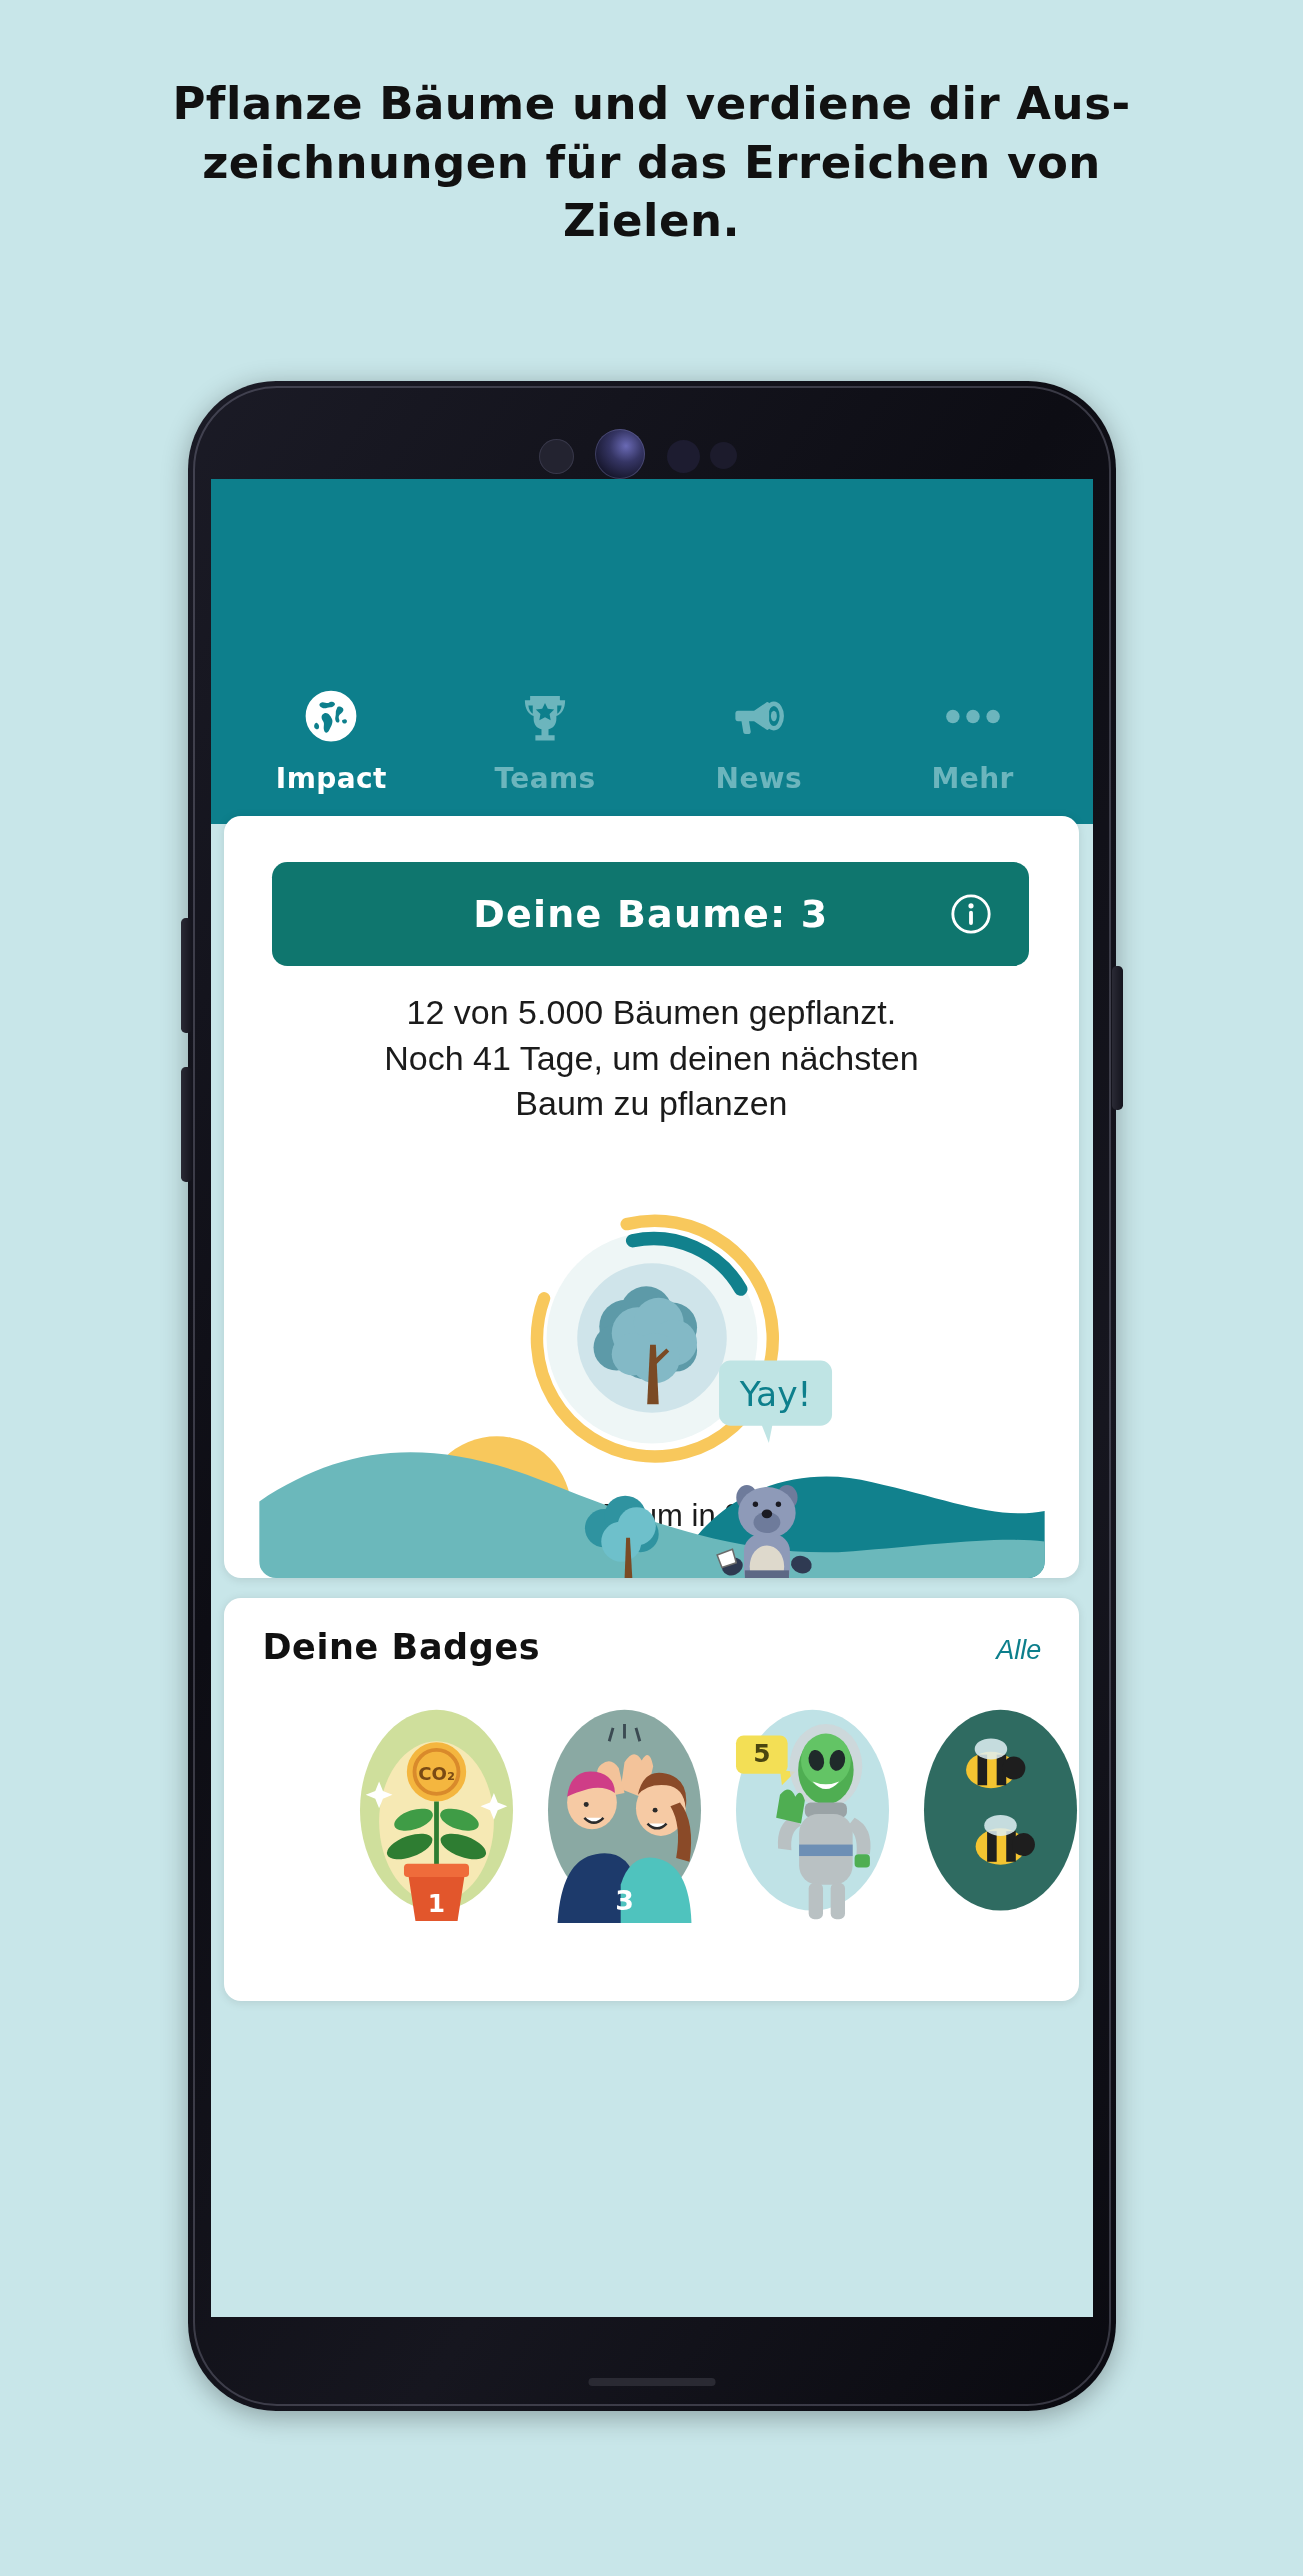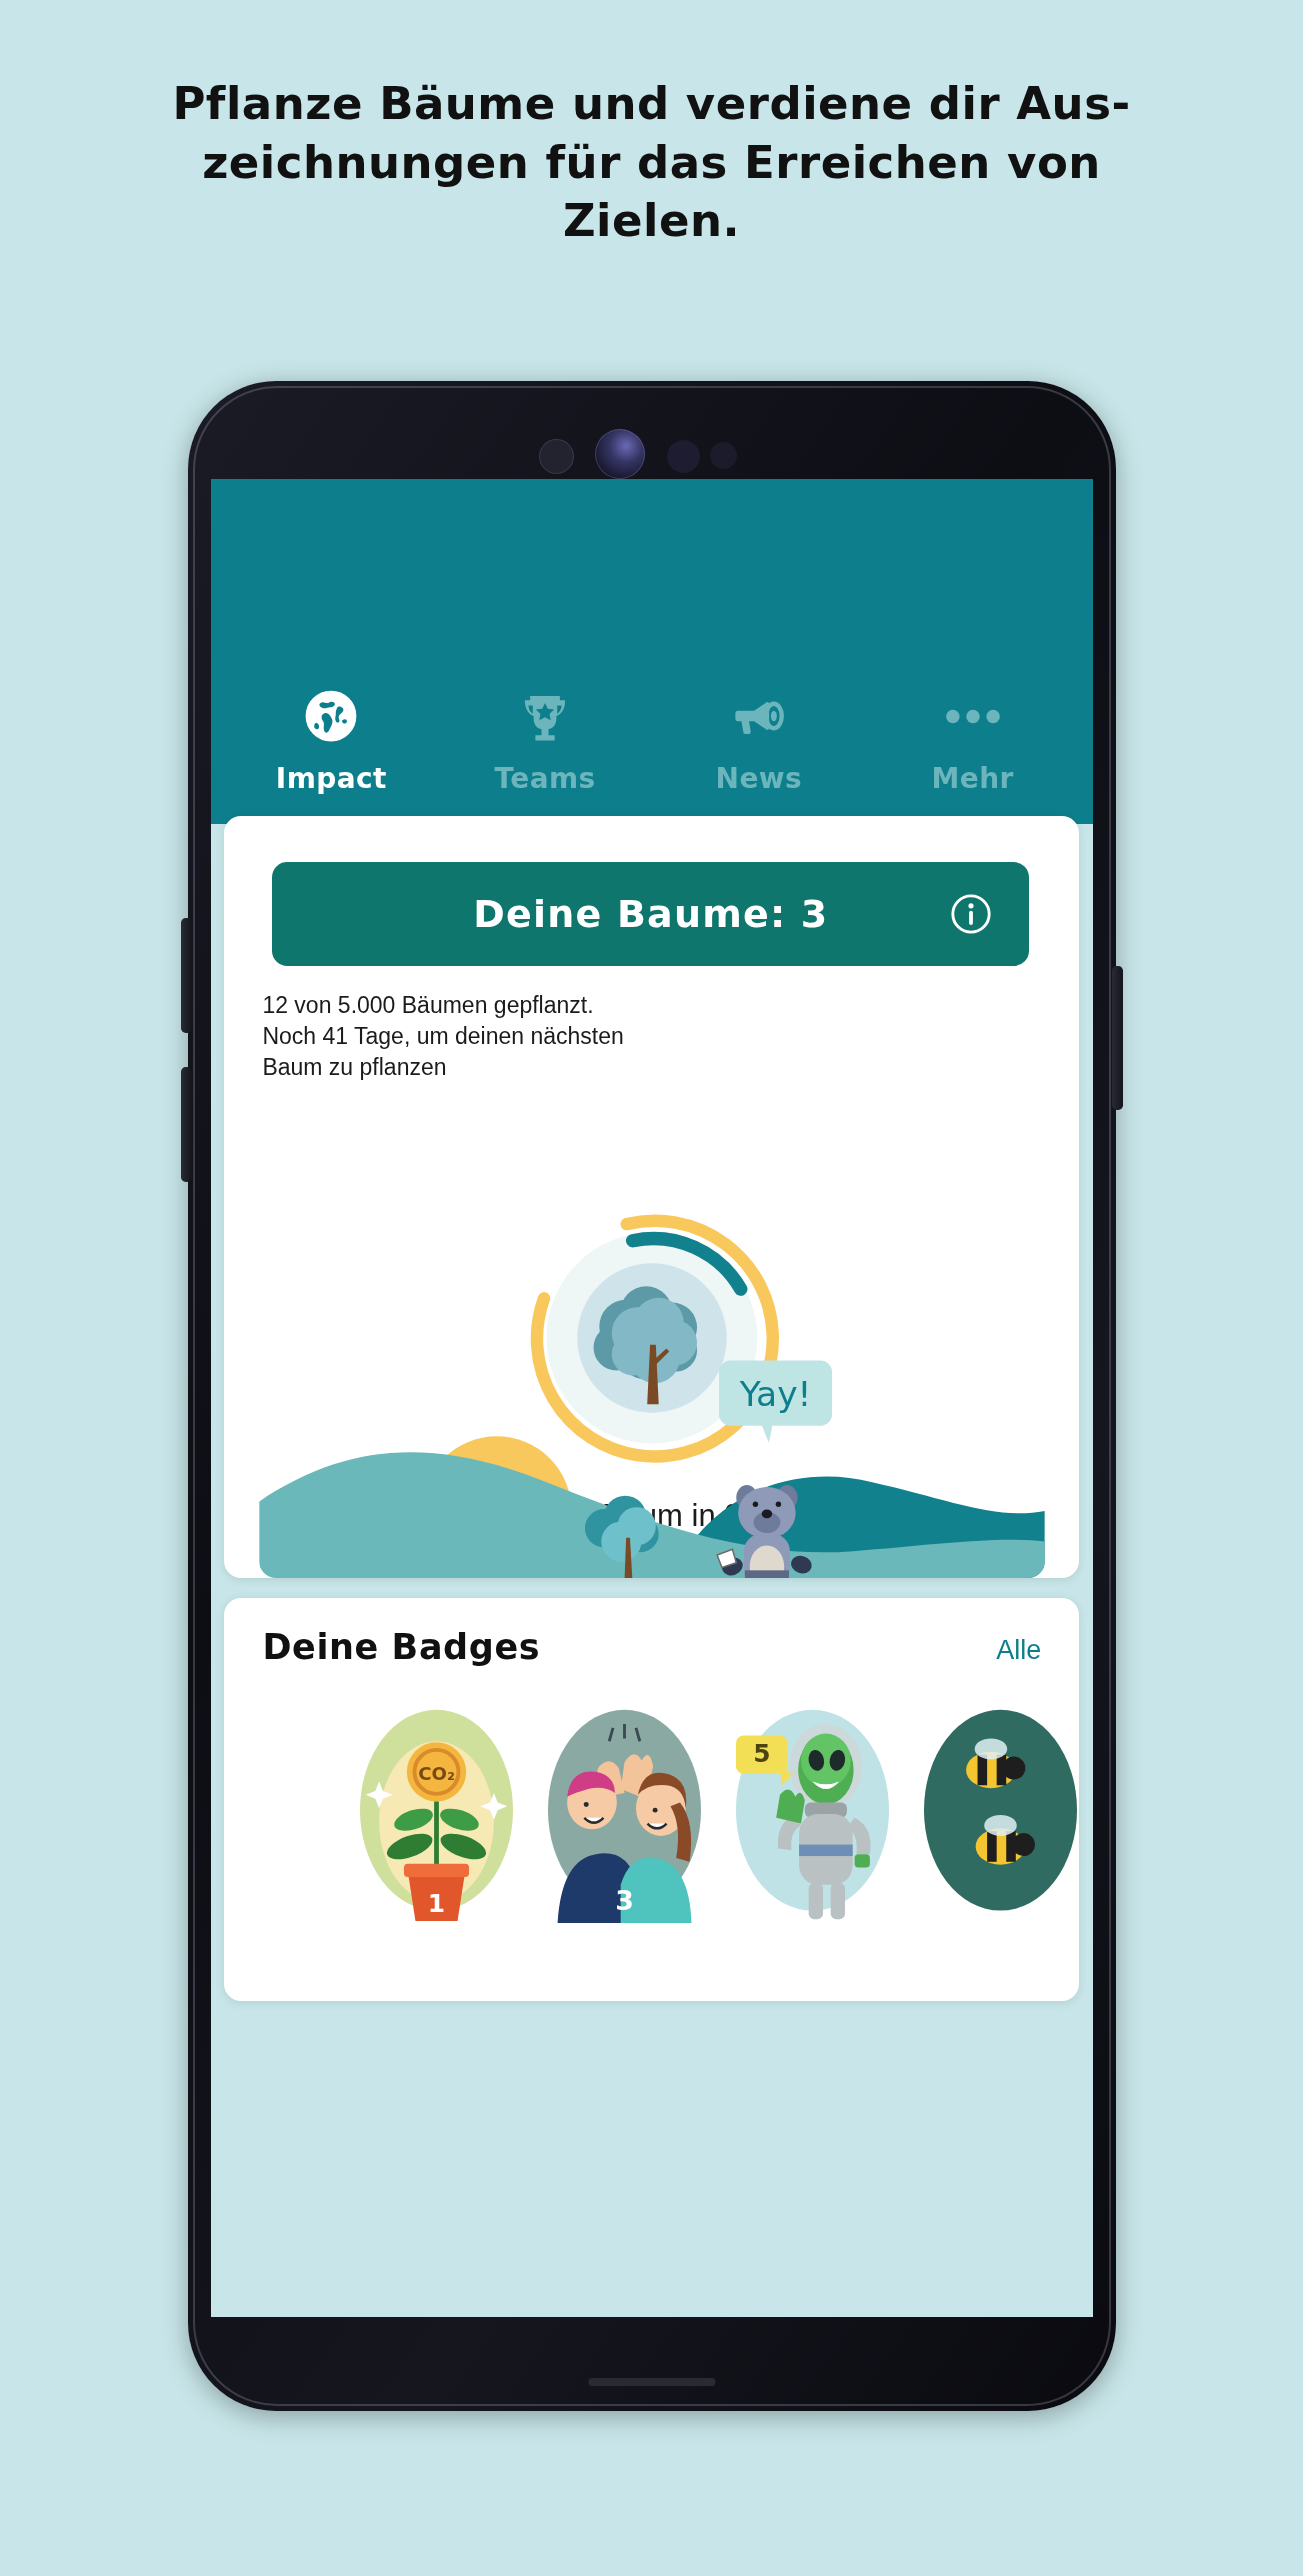--- a/index.html
+++ b/index.html
@@ -148,23 +148,23 @@
     position: absolute;
     right: 36px; top: 50%;
     transform: translateY(-50%);
     width: 44px; height: 44px;
   }
 
   .body-text {
     position: absolute;
     left: 38px; top: 174px;
     width: 778px;
-    text-align: left;
+    text-align: center;
     font-family: "Liberation Sans", sans-serif;
-    font-size: 23px;
+    font-size: 34px;
     line-height: 1.34;
     color: #1b1b1b;
   }
 
   .ring-wrap {
     position: absolute;
     left: 50%; top: 383px;
     transform: translateX(-50%);
     width: 278px; height: 278px;
   }
@@ -200,20 +200,21 @@
     font-family: "DejaVu Sans", sans-serif;
     font-weight: bold;
     font-size: 35px;
     letter-spacing: 0.6px;
     color: #111111;
   }
   .badges-all {
     font-family: "Liberation Sans", sans-serif;
     font-size: 27px;
     color: #0d7f8c;
+    font-style: italic;
   }
   .badges-row {
     position: absolute;
     left: 35px; top: 105px;
     width: 824px; height: 278px;
     display: flex;
     gap: 23px;
     overflow: hidden;
     justify-content: flex-end;
   }

